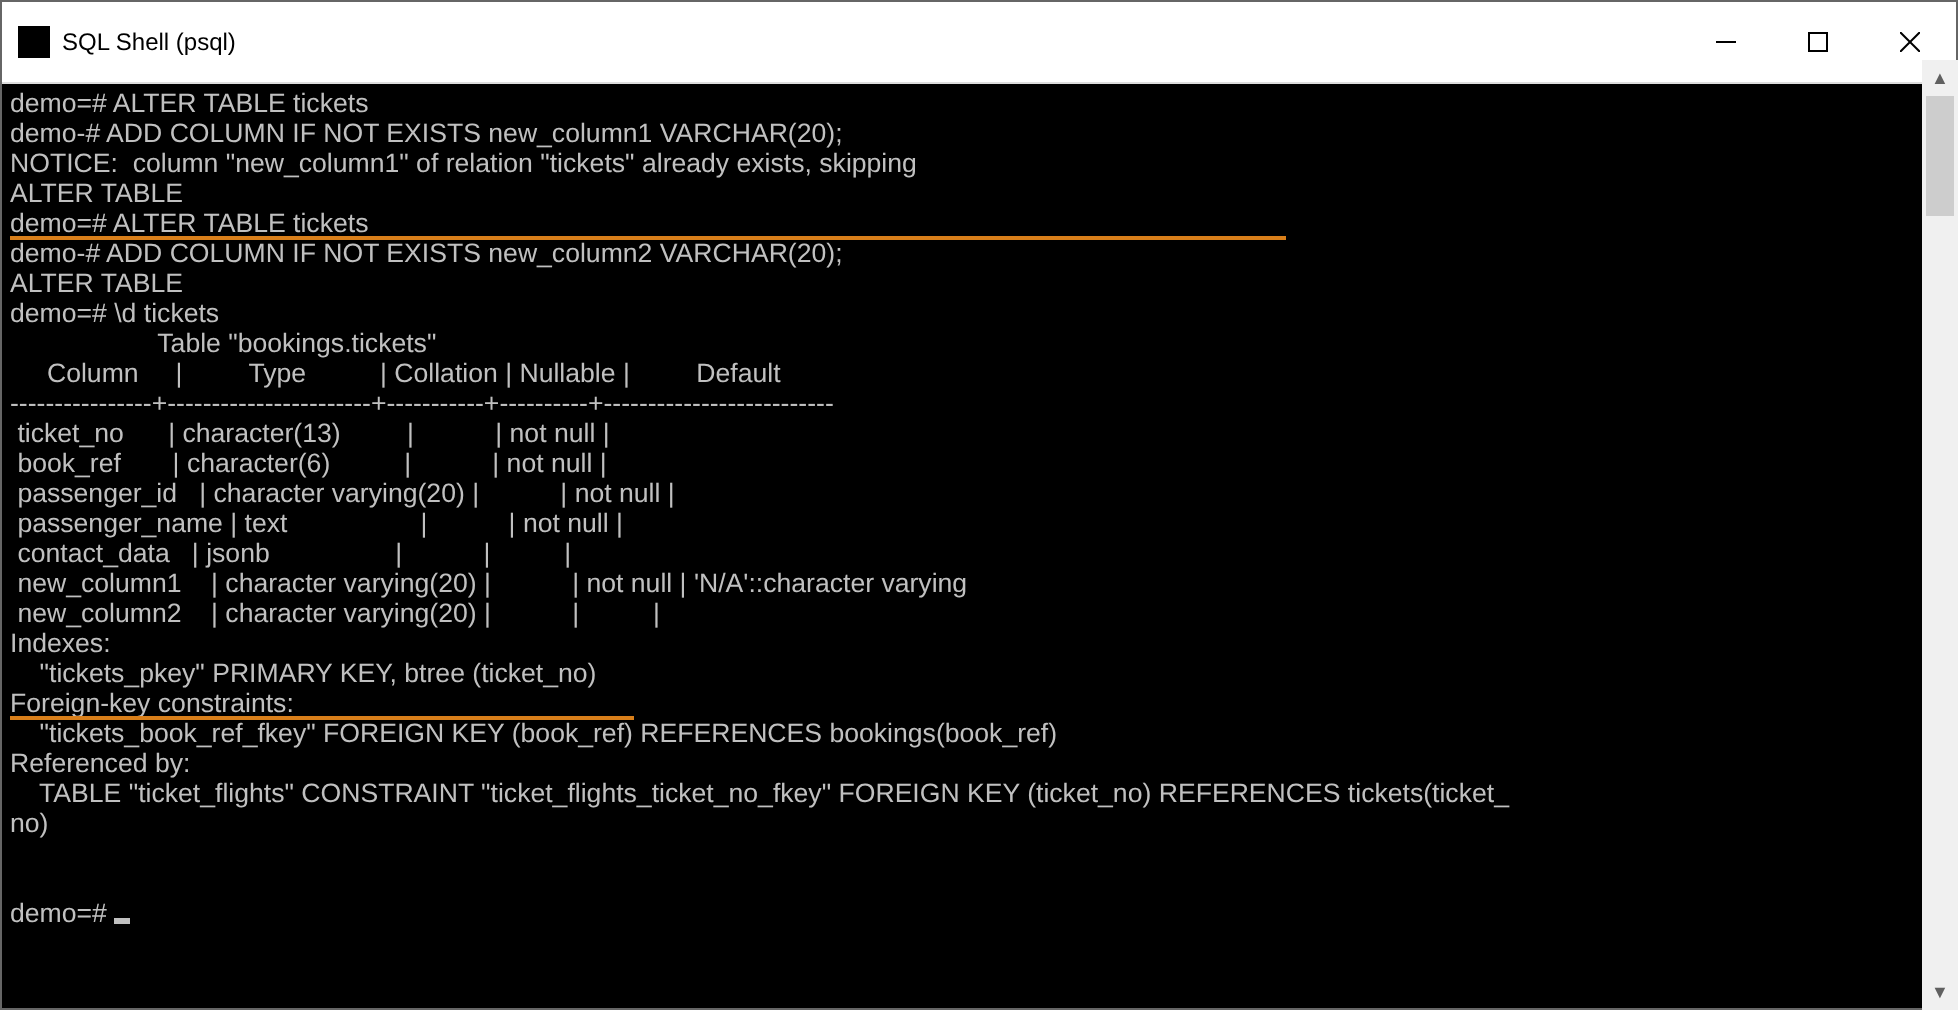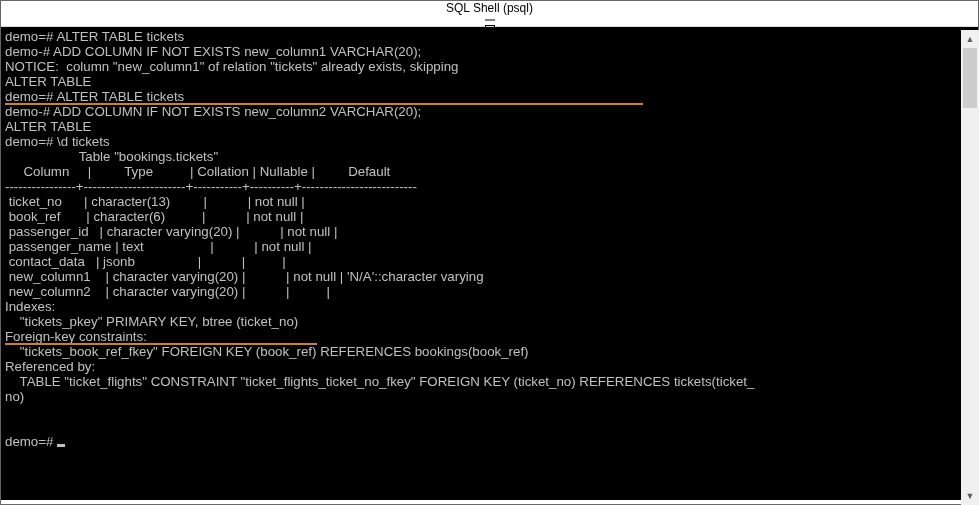--- a/index.html
+++ b/index.html
@@ -5,27 +5,26 @@
   * { margin: 0; padding: 0; box-sizing: border-box; }
   body {
     font-family: "Segoe UI", Tahoma, sans-serif;
     background: #fff;
     width: 979px;
     height: 505px;
     overflow: hidden;
     border: 1px solid #666;
   }
   .titlebar {
-    height: 26px;
+    height: 41px;
     background: #fff;
     display: flex;
     align-items: center;
     border-bottom: 1px solid #ddd;
     user-select: none;
-    flex-direction: column;
   }
   .titlebar .icon {
     width: 16px; height: 16px;
     margin: 0 6px 0 8px;
     background: #000;
     display: inline-block;
   }
   .titlebar .title {
     font-size: 12px;
     color: #000;

